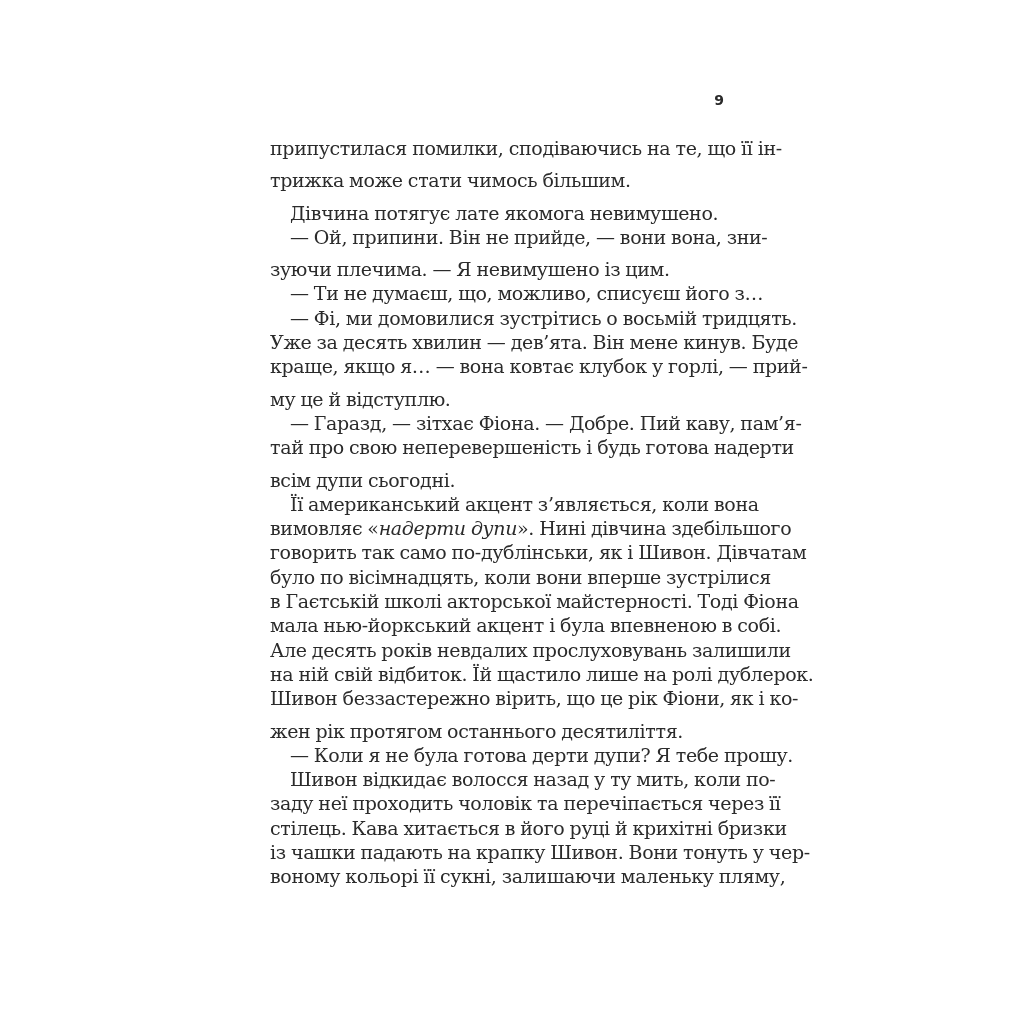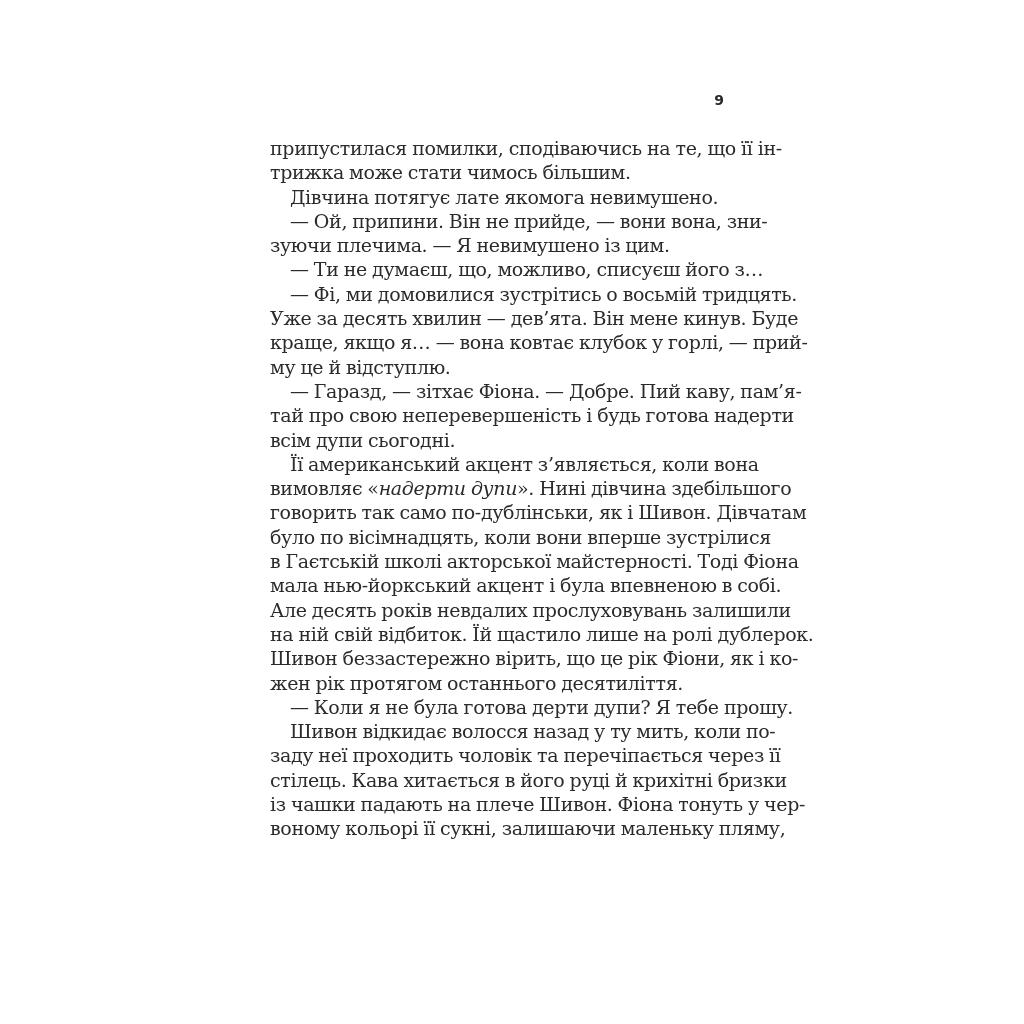--- a/index.html
+++ b/index.html
@@ -8,21 +8,21 @@
   .page-number {
     position: absolute; left: 700px; top: 92px; width: 24px; text-align: right;
     font-family: "DejaVu Sans", sans-serif; font-weight: bold; font-size: 14px; color: #2a2a2a;
   }
   .text {
     position: absolute; left: 270px; top: 136px; width: 453px;
     font-family: "DejaVu Serif", serif; font-size: 19px; line-height: 24.3px;
     color: #2b2b2b; letter-spacing: -0.35px; word-spacing: -0.5px;
   }
   .line { display: block; white-space: nowrap; text-align: justify; text-align-last: justify; height: 24.3px; overflow: visible; }
-  .line.last { text-align-last: left; }
+  .line.last { text-align-last: left; margin-top: 8px; }
   .line.indent { padding-left: 20px; }
   .line em { font-style: italic; }
 </style>
 </head>
 <body>
 
 <div class="page">
   <div class="page-number">9</div>
   <div class="text">
     <span class="line">припустилася помилки, сподіваючись на те, що її ін-</span>
@@ -45,16 +45,16 @@
     <span class="line">в Гаєтській школі акторської майстерності. Тоді Фіона</span>
     <span class="line">мала нью-йоркський акцент і була впевненою в собі.</span>
     <span class="line">Але десять років невдалих прослуховувань залишили</span>
     <span class="line">на ній свій відбиток. Їй щастило лише на ролі дублерок.</span>
     <span class="line">Шивон беззастережно вірить, що це рік Фіони, як і ко-</span>
     <span class="line last">жен рік протягом останнього десятиліття.</span>
     <span class="line indent">— Коли я не була готова дерти дупи? Я тебе прошу.</span>
     <span class="line indent">Шивон відкидає волосся назад у ту мить, коли по-</span>
     <span class="line">заду неї проходить чоловік та перечіпається через її</span>
     <span class="line">стілець. Кава хитається в його руці й крихітні бризки</span>
-    <span class="line">із чашки падають на плече Шивон. Фіона тонуть у чер-</span>
+    <span class="line">із чашки падають на крапку Шивон. Вони тонуть у чер-</span>
     <span class="line">воному кольорі її сукні, залишаючи маленьку пляму,</span>
   </div>
 </div>
 
 </body></html>

